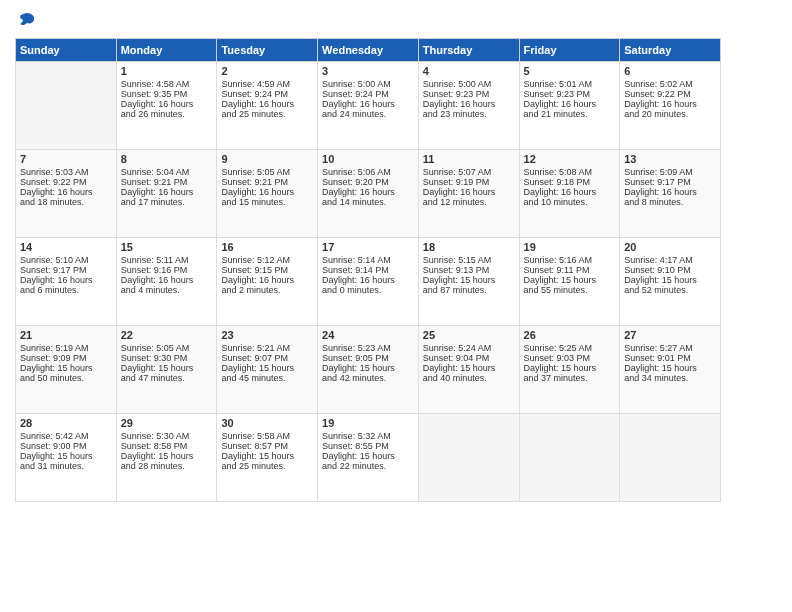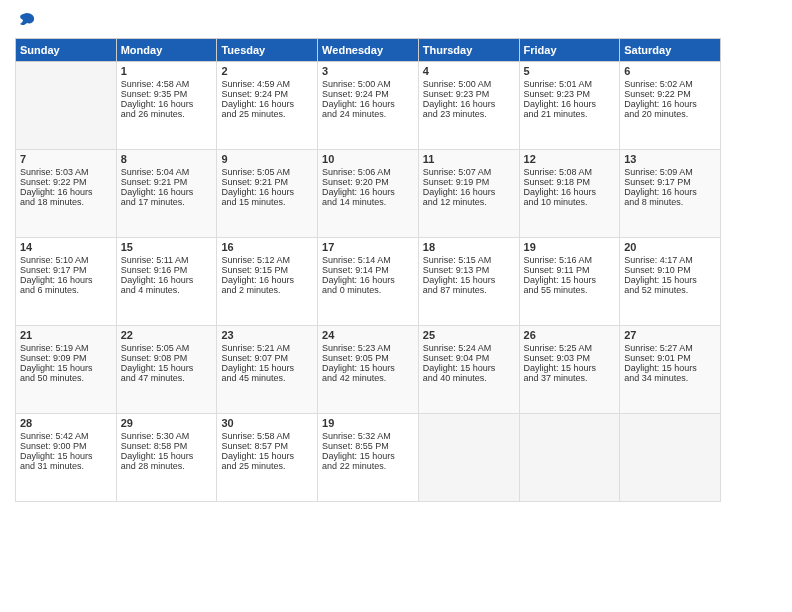--- a/index.html
+++ b/index.html
@@ -263,21 +263,21 @@
           <td>
             <span class="day-num">21</span>
             <div>Sunrise: 5:19 AM</div>
             <div>Sunset: 9:09 PM</div>
             <div>Daylight: 15 hours</div>
             <div>and 50 minutes.</div>
           </td>
           <td>
             <span class="day-num">22</span>
             <div>Sunrise: 5:05 AM</div>
-            <div>Sunset: 9:08 PM</div>
+            <div>Sunset: 9:30 PM</div>
             <div>Daylight: 15 hours</div>
             <div>and 47 minutes.</div>
           </td>
           <td>
             <span class="day-num">23</span>
             <div>Sunrise: 5:21 AM</div>
             <div>Sunset: 9:07 PM</div>
             <div>Daylight: 15 hours</div>
             <div>and 45 minutes.</div>
           </td>

